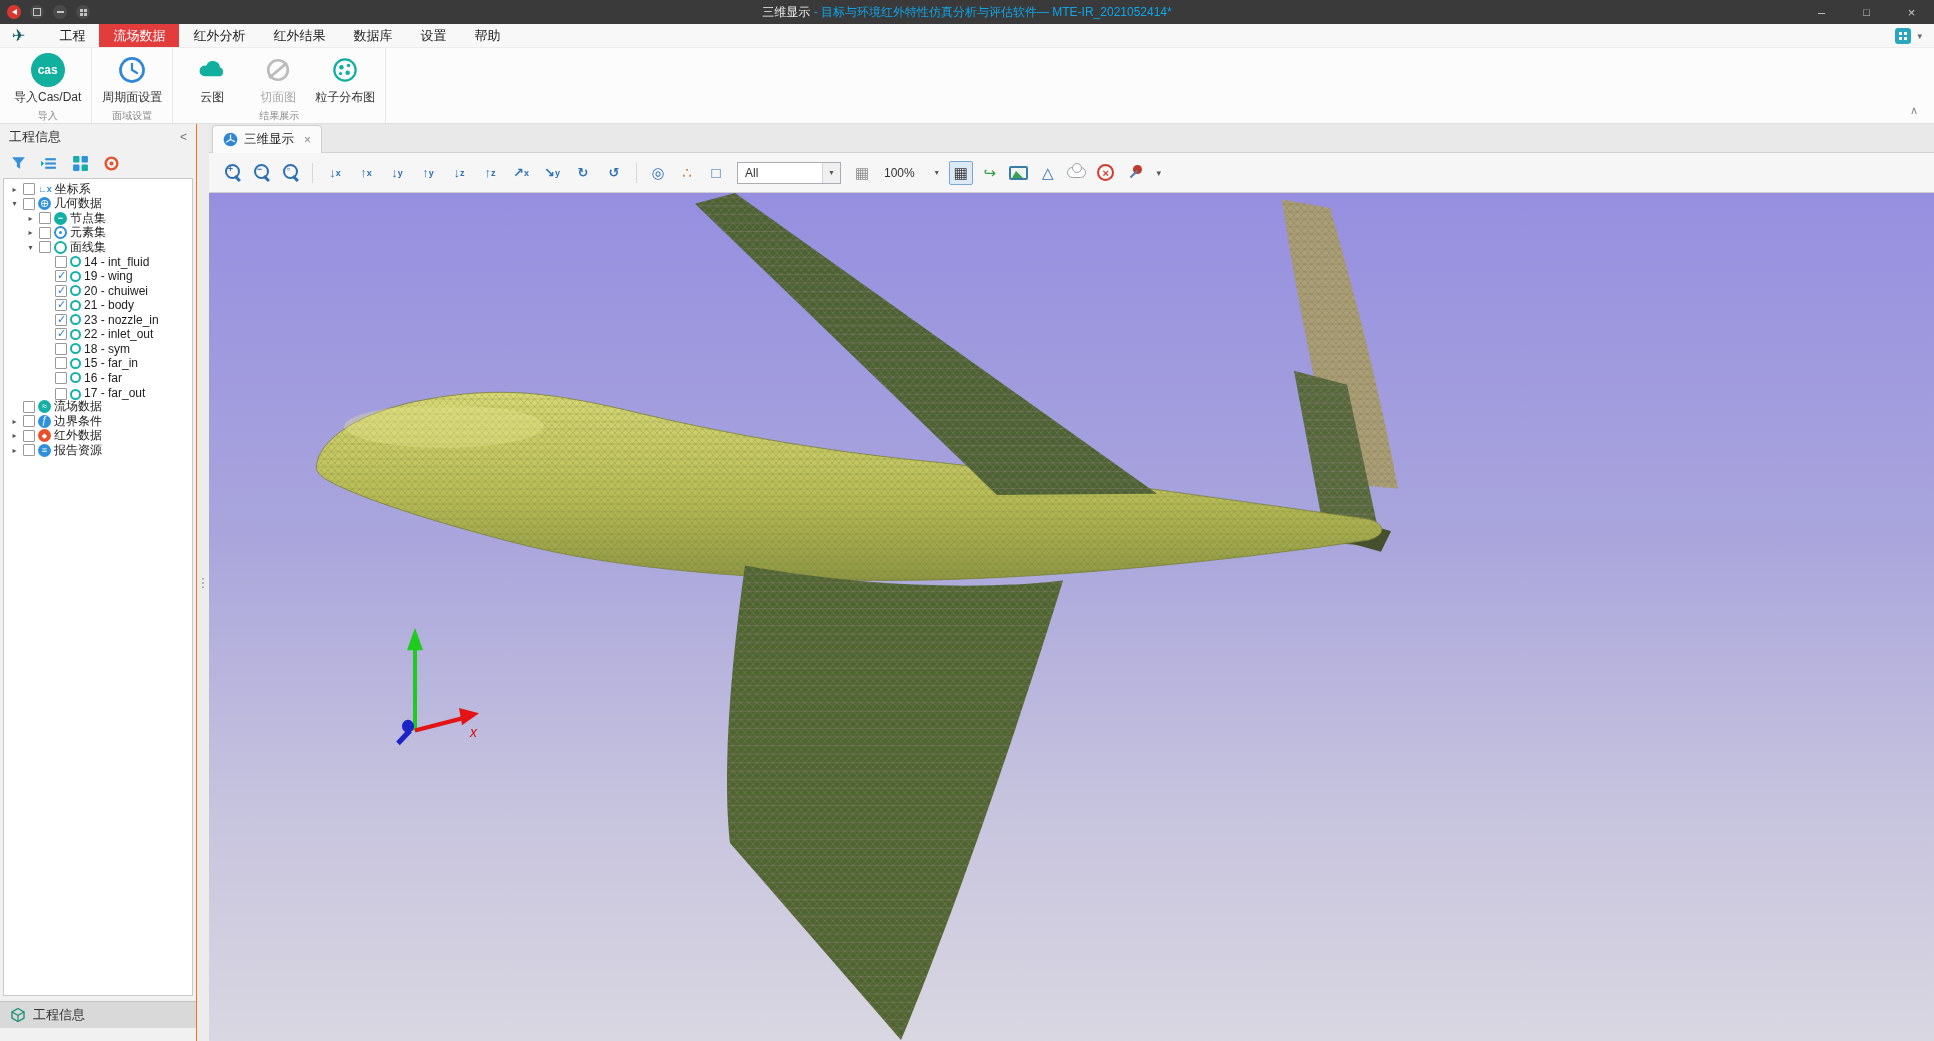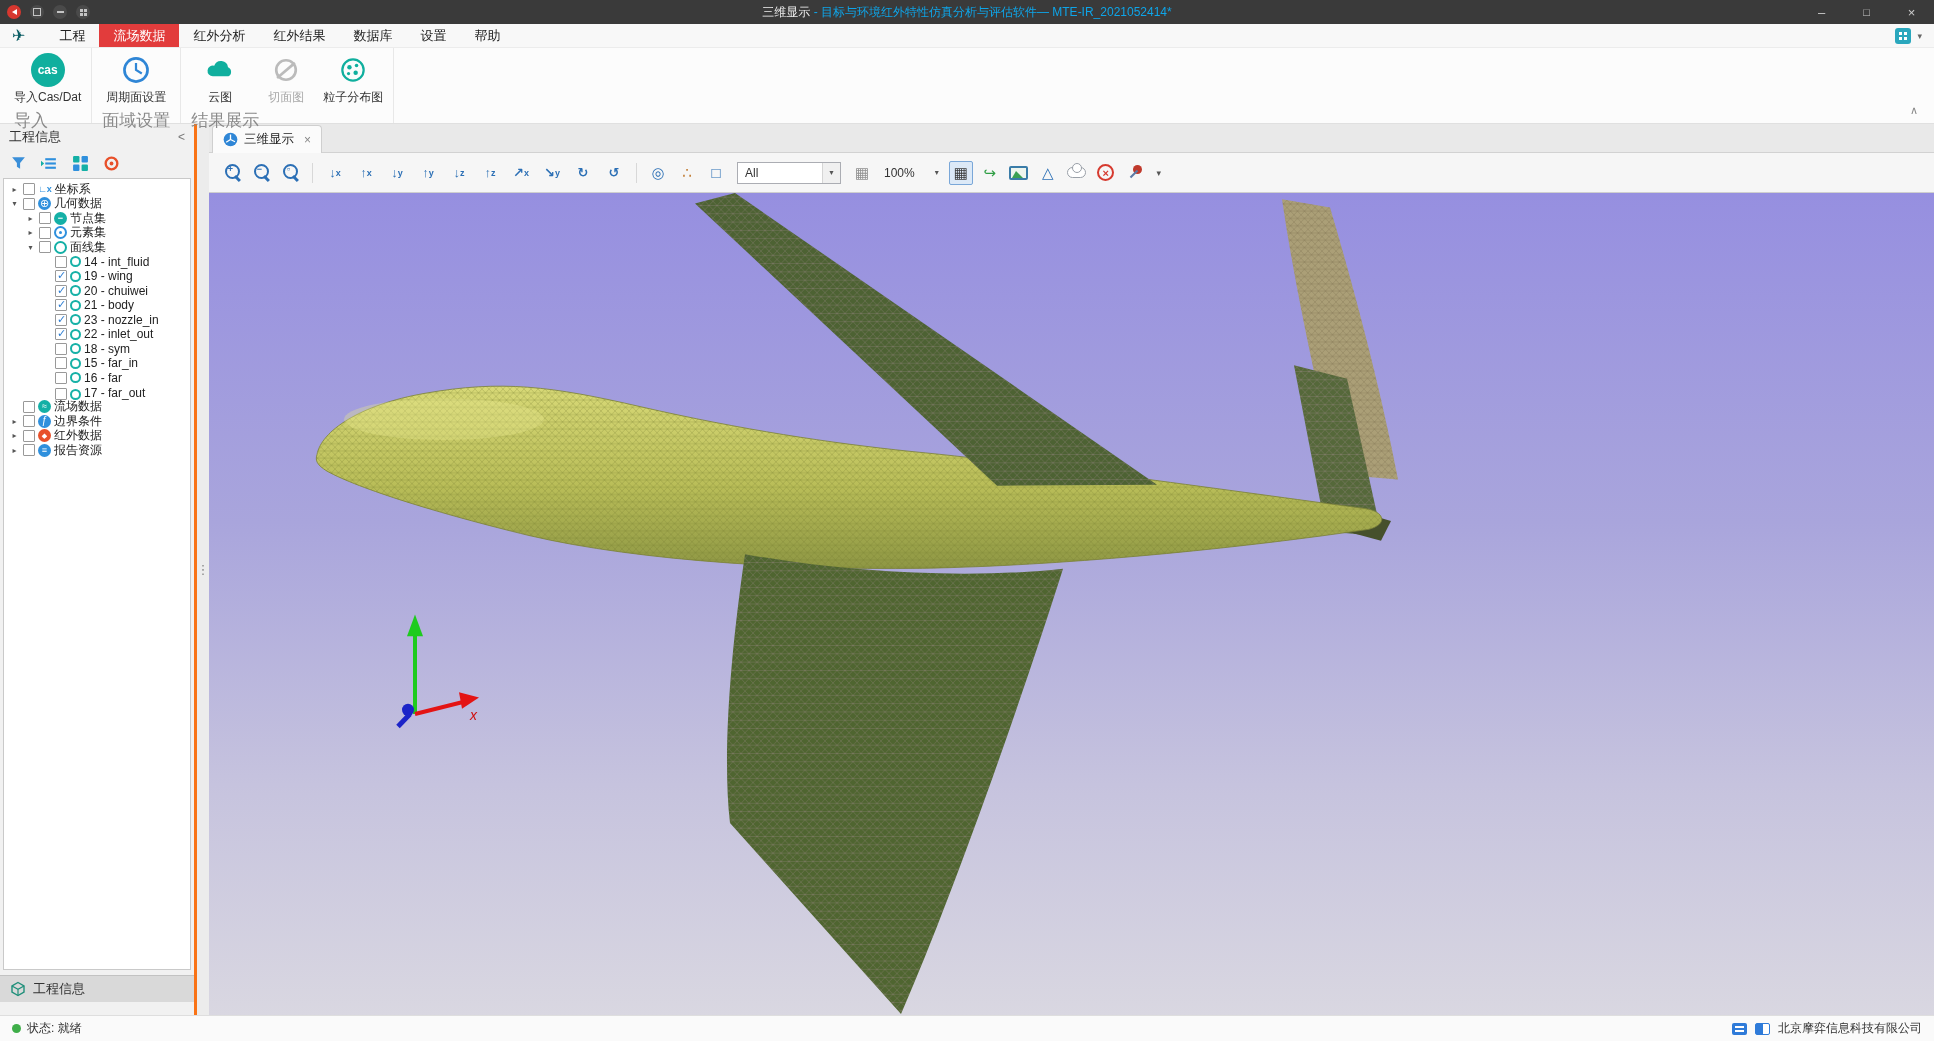--- a/index.html
+++ b/index.html
@@ -40,29 +40,29 @@
   
   .ribbon { height:76px; flex:0 0 76px; background:#fcfcfc; border-bottom:1px solid #e0e0e0; display:flex; position:relative; padding-left:4px; }
   .rgroup { display:flex; flex-direction:column; border-right:1px solid #e8e8e8; padding:3px 10px 0; }
   .rbuttons { display:flex; gap:8px; flex:1;justify-content:center; }
   .rbtn { display:flex; flex-direction:column; align-items:center; min-width:58px; }
   .ricon { width:34px; height:34px; display:flex; align-items:center; justify-content:center; margin:2px 0 2px; }
   .ricon.cas { background:#10af9e; border-radius:50%; color:#fff; font-size:12px; font-weight:bold; }
   .ricon svg { width:32px; height:32px; }
   .rlabel { font-size:12px; color:#333; white-space:nowrap; }
   .rbtn.disabled .rlabel { color:#a9a9a9; }
-  .rgl { font-size:17px; color:#8a8a8a; text-align:left; padding:3px 0 4px; }
+  .rgl { font-size:10px; color:#8a8a8a; text-align:center; padding:3px 0 4px; }
   .ribbon-collapse { position:absolute; right:16px; bottom:6px; color:#888; font-size:11px; }
   .ribbon-collapse::before { content:"∧"; }
 
   
   .content { flex:1; display:flex; min-height:0; }
 
   
-  .left-panel { width:197px; flex:0 0 197px; display:flex; flex-direction:column; background:#f1f1f1; border-right:3px solid #f97316; }
+  .left-panel { width:197px; flex:0 0 197px; display:flex; flex-direction:column; background:#f1f1f1; border-right:1px solid #f97316; }
   .lp-header { height:26px; flex:0 0 26px; display:flex; align-items:center; padding:0 9px; font-size:13px; color:#333; }
   .lp-collapse { margin-left:auto; color:#777; font-size:12px; }
   .lp-collapse::before { content:"<"; }
   .lp-tools { height:27px; flex:0 0 27px; display:flex; align-items:center; gap:14px; padding:0 10px; }
   .lp-tools svg { width:17px; height:17px; display:block; }
   .tree { flex:1; margin:1px 3px 0; background:#fff; border:1px solid #c9c9c9; overflow:hidden; padding:3px 0 0 2px; }
   .trow { display:flex; align-items:center; height:14.5px; gap:3px; white-space:nowrap; }
   .exp { width:11px; flex:0 0 11px; font-size:8px; color:#555; text-align:center; }
   .cb { width:12px; height:12px; flex:0 0 12px; border:1px solid #999; border-radius:1px; background:#fff; position:relative; }
   .cb.checked::before { content:"✓"; position:absolute; left:1px; top:-2px; font-size:11px; font-weight:bold; color:#2d7dd2; }
@@ -541,22 +541,13 @@
             <text x="261" y="508" fill="#cf1010" font-size="14" font-style="italic">x</text>
             <circle cx="199" cy="498" r="6" fill="#1c24c8"></circle>
             <line x1="201" y1="502" x2="189" y2="514" stroke="#1c24c8" stroke-width="5"></line>
           </g>
         </svg>
       </div>
 
     </div>
   </div>
 
-  <div class="statusbar">
-    <span class="sdot"></span>
-    <span>状态: 就绪</span>
-    <div class="sb-right">
-      <span class="sico1"></span>
-      <span class="sico2"></span>
-      <span>北京摩弈信息科技有限公司</span>
-    </div>
-  </div>
 </div>
 
 </body></html>

